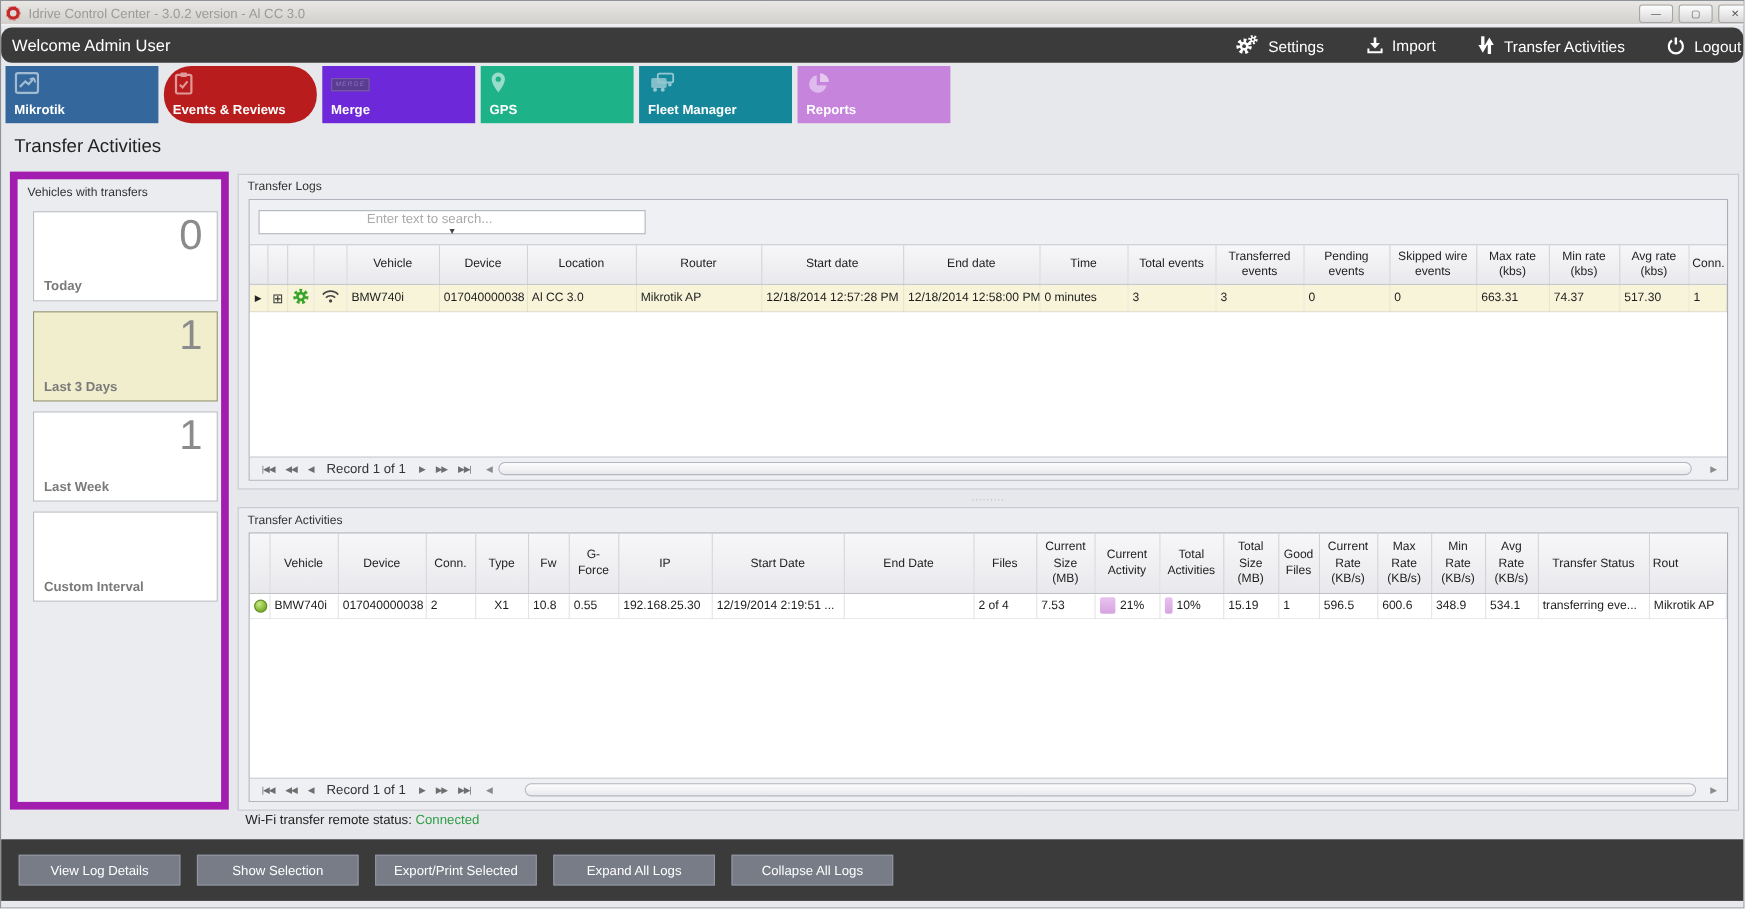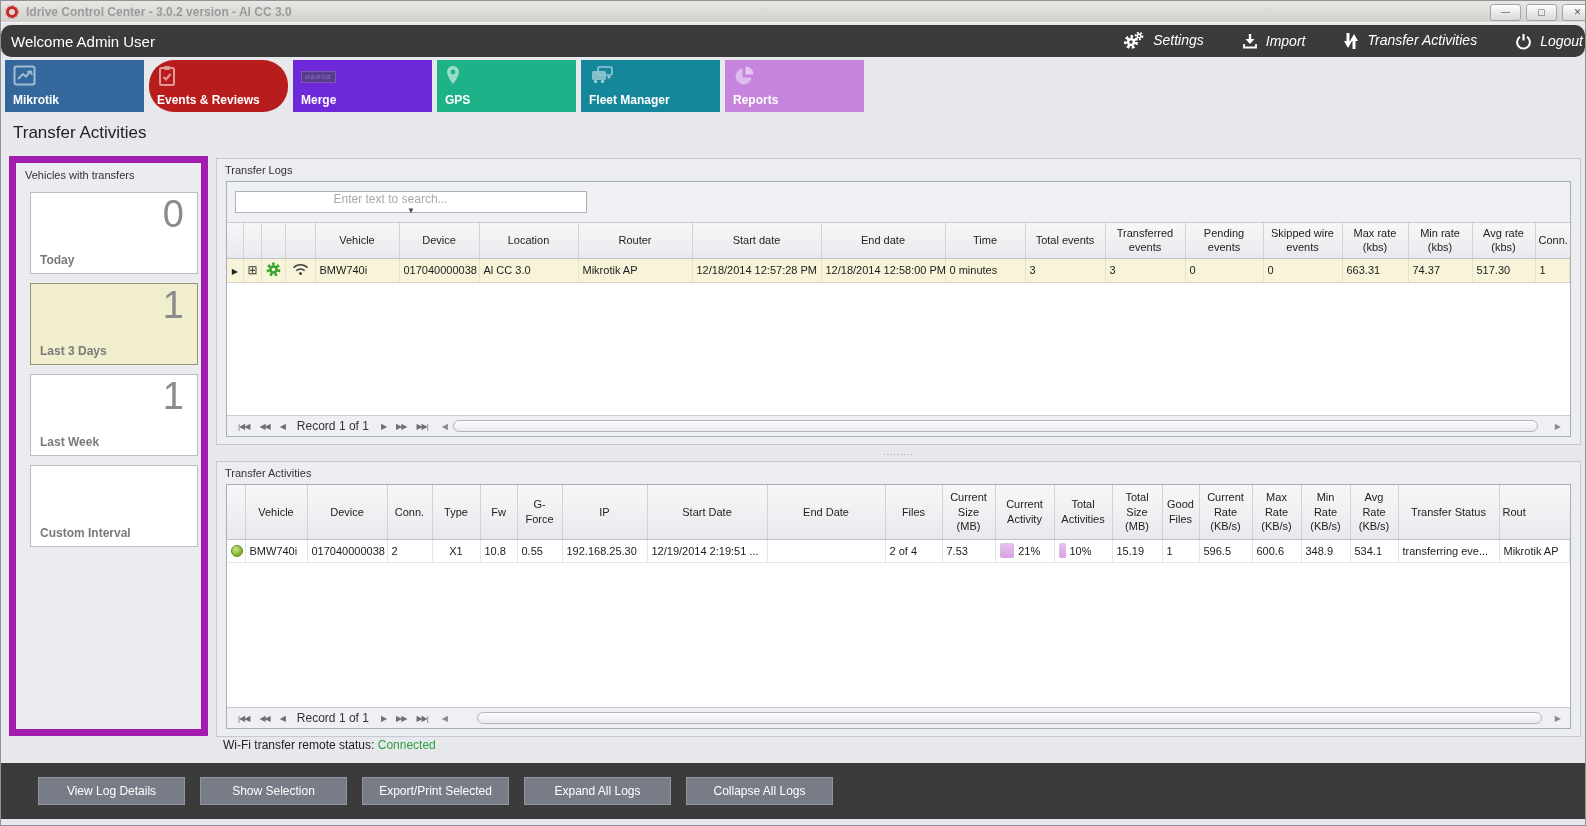--- a/index.html
+++ b/index.html
@@ -7,32 +7,32 @@
   body { font-family:"Liberation Sans", sans-serif; }
   .window { position:relative; width:1586px; height:826px; background:#e7e8ec;
             border:1px solid #8e9299; overflow:hidden; }
 
   
   .titlebar { position:absolute; top:0; left:0; right:0; height:22px;
               background:linear-gradient(#e9e7e4,#d2d0cd); display:flex; align-items:center;
               padding-left:5px; border-bottom:1px solid #f5f5f5; }
   .app-icon { width:12px; height:12px; border:3px solid #c52828; border-radius:50%;
               outline:1px dashed #d98a8a; margin-right:8px; flex:none; }
-  .title-text { font-size:12px; font-weight:bold; color:#9a9a9a; }
+  .title-text { font-size:12px; font-weight:normal; color:#9a9a9a; }
   .win-controls { position:absolute; right:-8px; top:3px; display:flex; gap:5px; }
   .win-btn { width:31px; height:17px; border:1px solid #a6a6a6; border-radius:3px;
              background:linear-gradient(#fefefe,#d8d8d8); font-size:9px; color:#555;
              display:flex; align-items:center; justify-content:center; line-height:1; }
 
   
   .topbar { position:absolute; top:24px; left:0; right:0; height:32px; background:#3b3b3b;
             color:#fff; display:flex; align-items:center;border-radius:10px; }
   .welcome { font-size:15px; padding-left:10px; }
   .top-actions { margin-left:auto; display:flex; align-items:center; gap:38px; margin-right:-4px; padding-right:6px; }
-  .top-action { display:flex; align-items:flex-start; gap:8px; font-size:14px; color:#fff; cursor:pointer; white-space:nowrap;font-style:italic; }
+  .top-action { display:flex; align-items:flex-end; gap:8px; font-size:14px; color:#fff; cursor:pointer; white-space:nowrap; }
 
   
   .tiles { position:absolute; top:59px; left:4px; display:flex; gap:5px; }
   .tile { width:139px; height:52px; position:relative; color:#fff; cursor:pointer; }
   .tile-label { position:absolute; left:8px; bottom:5px; font-size:12px; font-weight:bold; white-space:nowrap; }
   .tile-icon { position:absolute; left:8px; top:5px; opacity:.55; }
   .merge-badge { font-size:6px; font-style:italic; letter-spacing:1px; color:#aaa;
                  border:1px solid #888; background:#4a4e55; padding:2px 3px; }
 
   .page-title { position:absolute; top:122px; left:12px; font-size:17px; color:#222; }
@@ -93,21 +93,21 @@
 
   .splitter { position:absolute; left:215px; top:449px; width:1365px; height:8px;
               display:flex; align-items:center; justify-content:center; cursor:row-resize; }
   .grip { color:#8a8a8a; font-size:7px; letter-spacing:1px; line-height:3px; }
 
   .status-line { position:absolute; left:222px; top:737px; font-size:12px; color:#222; }
   .status-ok { color:#2f9e44; }
 
   
   .footer { position:absolute; left:0; right:0; top:762px; height:56px; background:#3b3b3b;
-            display:flex; align-items:center; padding-left:37px; gap:15px; }
+            display:flex; align-items:center; padding-left:16px; gap:15px; }
   .fbtn { width:147px; height:28px; background:#777c87; border:1px solid #90959f; color:#fff;
           font-size:12px; display:flex; align-items:center; justify-content:center; cursor:pointer;
           font-family:"Liberation Sans",sans-serif; }
 
   .status-dot { display:inline-block; width:12px; height:12px; border-radius:50%;
                 background:radial-gradient(circle at 35% 30%, #c8e986, #7fb02c 70%);
                 border:1px solid #5d8c22; vertical-align:middle; }
   .progress { display:flex; align-items:center; height:15px; }
   .pfill { display:inline-block; height:15px; background:linear-gradient(#e7c3ee,#d6a3e0);
            border-radius:2px; flex:none; }

